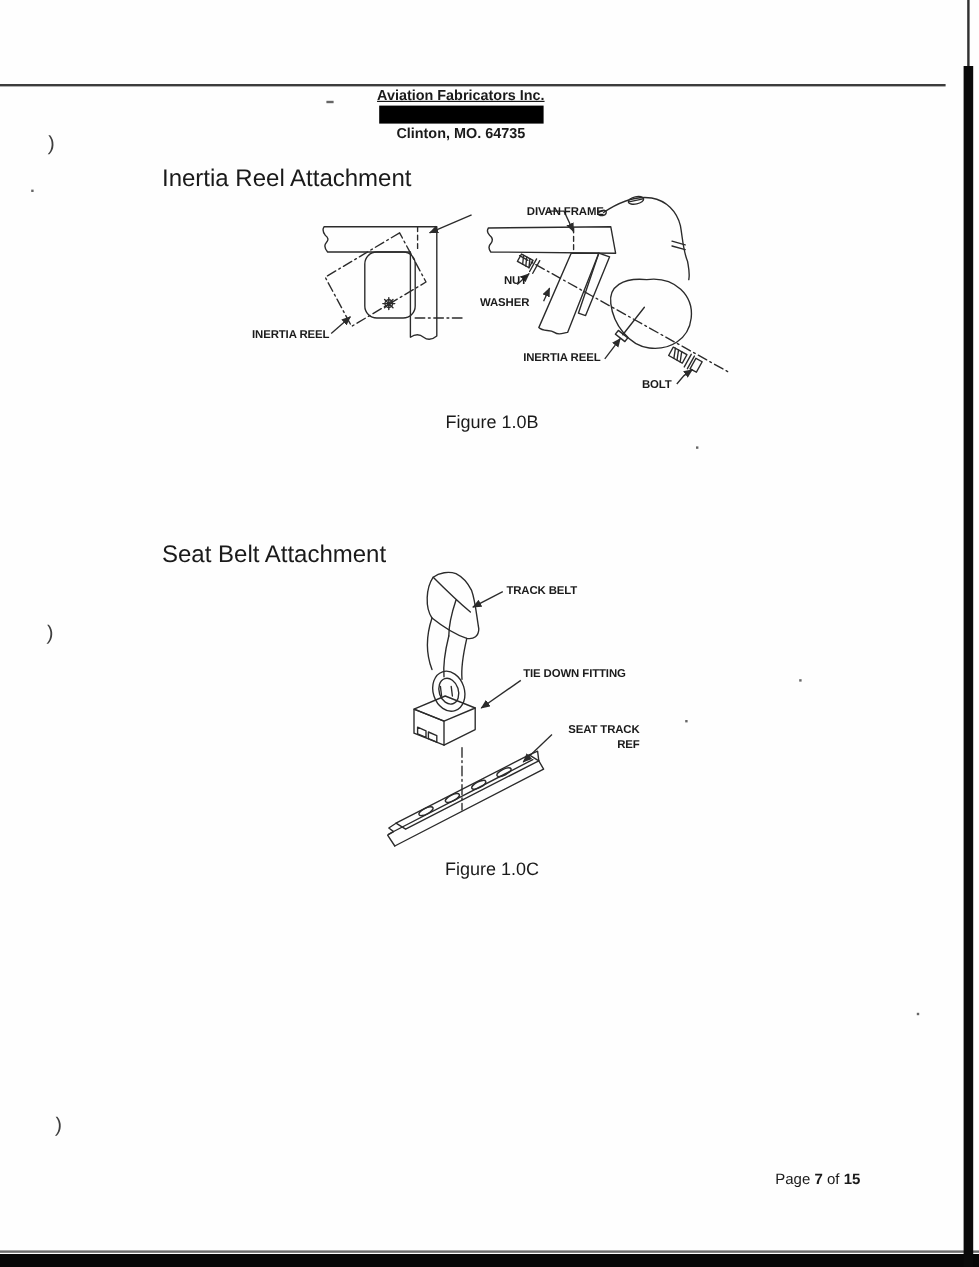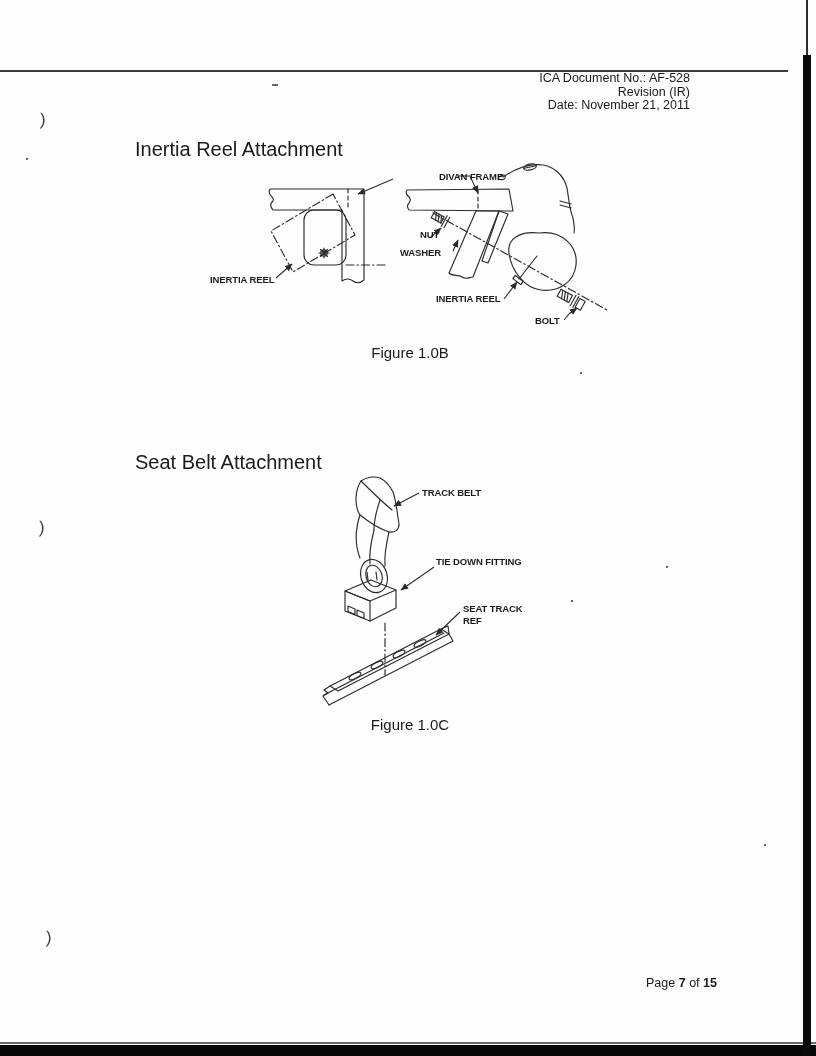--- a/index.html
+++ b/index.html
@@ -16,21 +16,21 @@
   .redaction{width:137px;height:15px;background:#000;margin:2px auto 1px auto;}
   .city{font-size:12px;font-weight:bold;white-space:nowrap;}
   .header-right{left:440px;top:72px;width:250px;text-align:right;font-size:12.5px;line-height:13.5px;}
   
   .sec-heading{font-size:20px;white-space:nowrap;}
   .fig-caption{width:180px;text-align:center;font-weight:normal;font-size:15px;}
   
   .figwrap{overflow:visible;}
   .figwrap svg{position:absolute;left:0;top:0;}
   .dlabel{position:absolute;font-size:9.5px;font-weight:bold;letter-spacing:-0.1px;white-space:nowrap;color:#1b1b1b;}
-  .dlabel.center2{text-align:left;width:70px;line-height:12px;}
+  .dlabel.center2{text-align:right;width:70px;line-height:12px;}
   
   .footer{left:646px;top:976px;font-size:12.5px;white-space:nowrap;}
   .footer .b{font-weight:bold;}
   
   .paren{font-size:17px;color:#3f3f3f;transform:rotate(2deg);}
   .speck{background:#666;}
   .bottom-line{left:0;top:1042px;width:816px;height:2px;background:#6a6a6a;}
   .bottom-bar{left:0;top:1045px;width:816px;height:11px;background:#070707;}
   .right-line{left:806px;top:0;width:2px;height:57px;background:#2f2f2f;}
   .right-bar{left:803px;top:55px;width:8px;height:1001px;background:#0a0a0a;}
@@ -39,26 +39,26 @@
   svg .phantom{stroke-dasharray:8 3 1.5 3;}
   svg .leader{stroke:#2b2b2b;stroke-width:1.1;fill:none;}
 </style>
 </head>
 <body>
 
 <div class="page">
 
   <div class="abs header-rule"></div>
 
-
-  <div class="abs header-right">
-    <div>ICA Document No.: AF-528</div>
-    <div>Revision (IR)</div>
-    <div>Date: November 21, 2011</div>
+  <div class="abs header-center">
+    <div class="company">Aviation Fabricators Inc.</div>
+    <div class="redaction"></div>
+    <div class="city">Clinton, MO.  64735</div>
   </div>
+
 
   <div class="abs paren" style="left:40px;top:110px;">)</div>
   <div class="abs paren" style="left:39px;top:518px;">)</div>
   <div class="abs paren" style="left:46px;top:928px;">)</div>
 
   <div class="abs sec-heading" style="left:135px;top:138px;">Inertia Reel Attachment</div>
 
   <div class="abs figwrap" style="left:200px;top:158px;width:420px;height:200px;">
     <svg width="420" height="200" viewBox="0 0 420 200">
       <defs>

